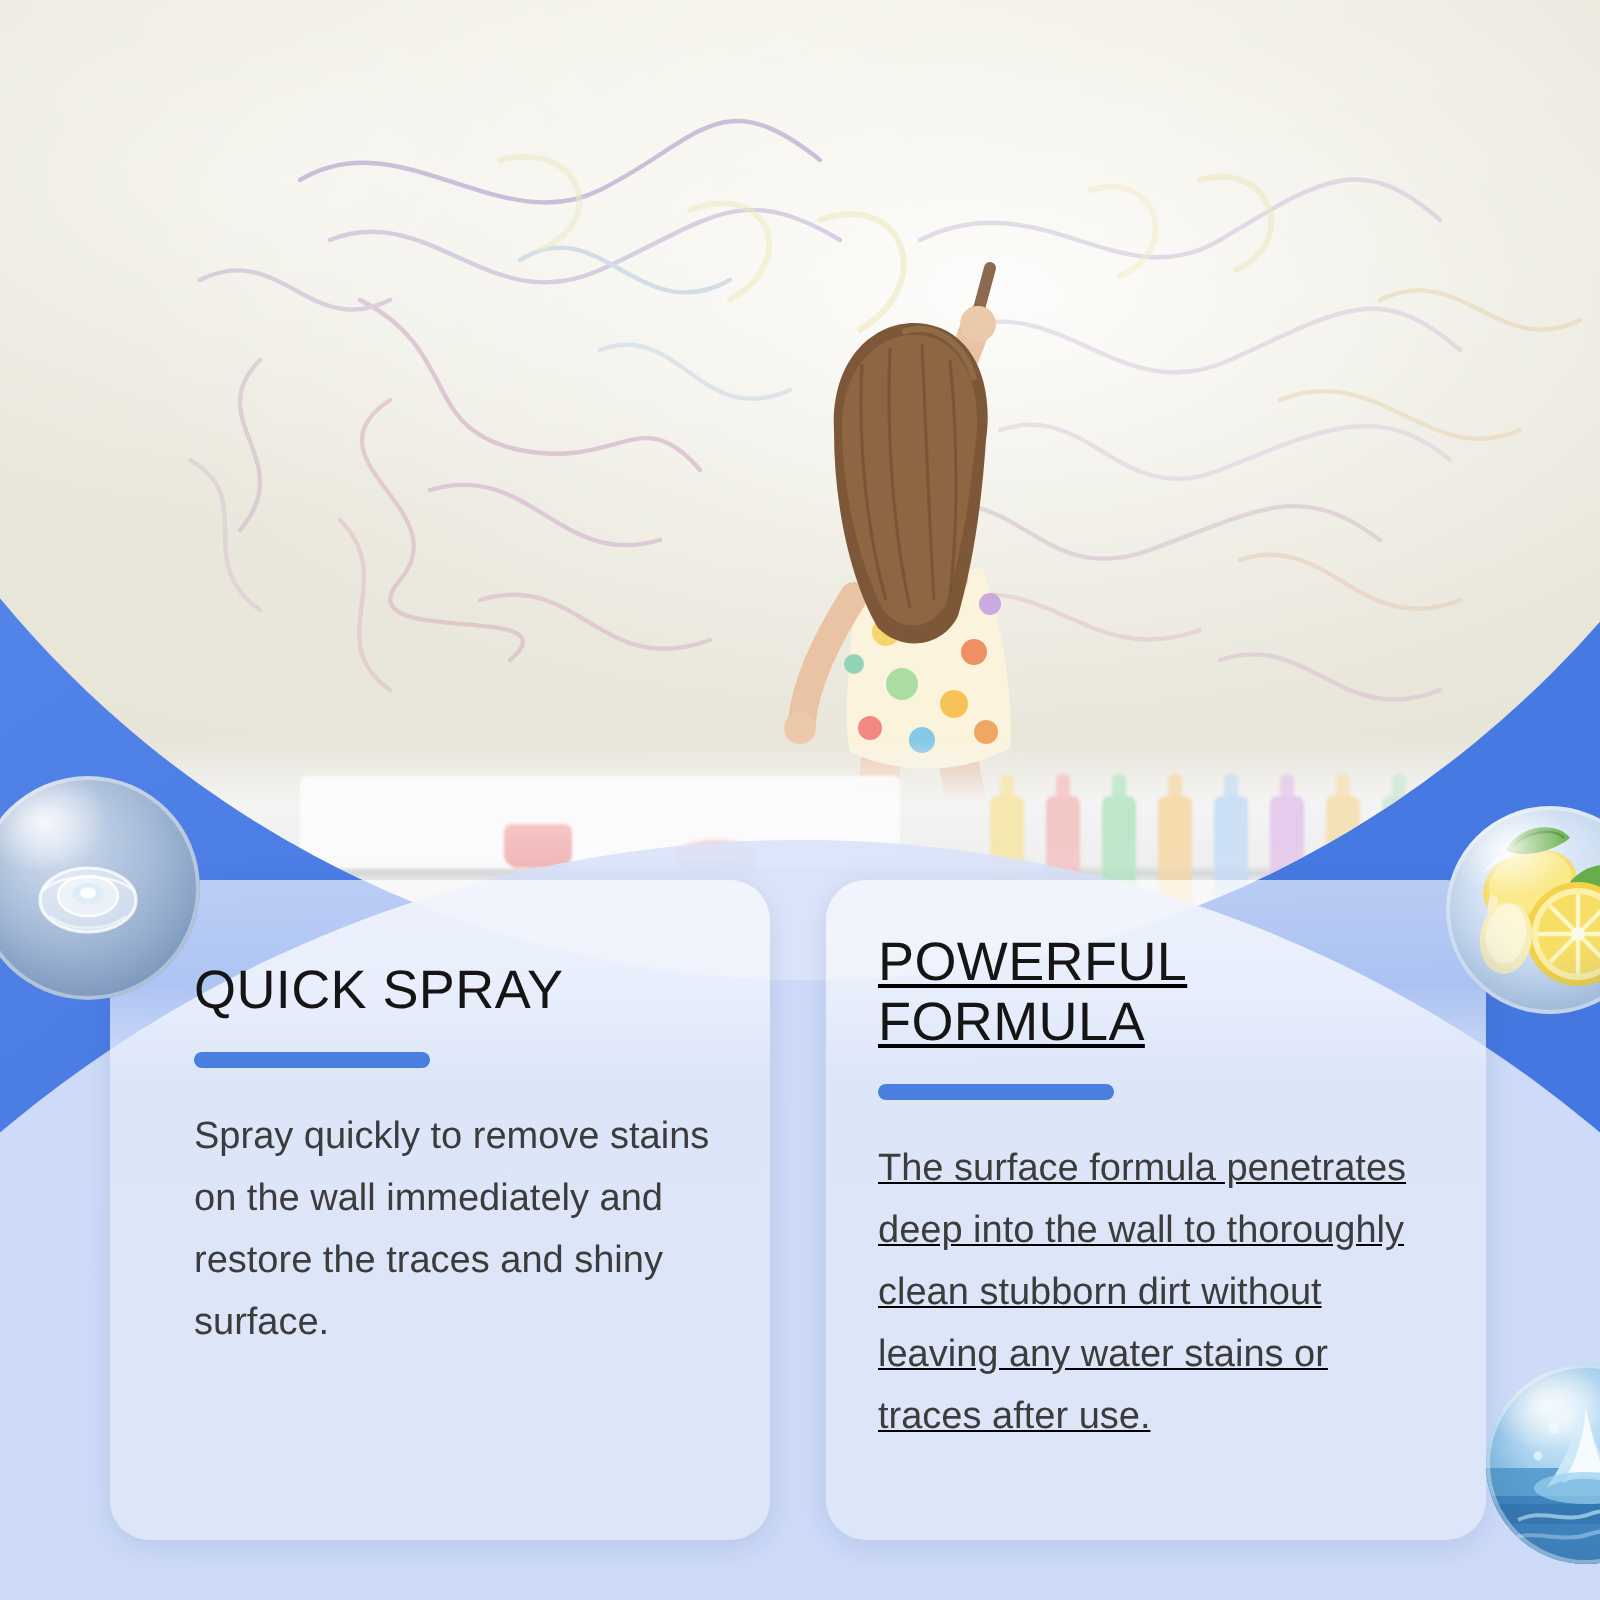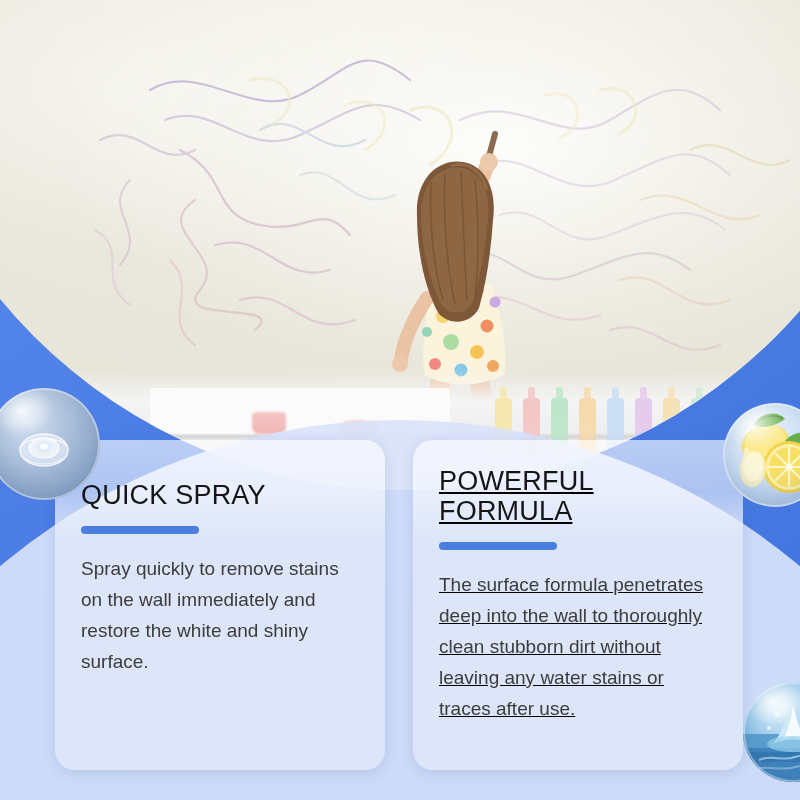--- a/index.html
+++ b/index.html
@@ -188,21 +188,21 @@
     background: linear-gradient(180deg,
       rgba(255,255,255,0.62) 0%,
       rgba(255,255,255,0.55) 16%,
       rgba(222,230,249,0.93) 30%,
       #dde5f8 46%,
       #dde5f8 100%);
     box-shadow: 0 3px 14px rgba(40,70,140,0.13);
     padding: 0;
     box-sizing: border-box;
   }
-  .card.left  { left: 55px; }
+  .card.left  { left: 55px; padding-left: 16px; }
   .card.right { left: 413px; text-decoration: underline; }
 
   .card-inner {
     position: relative;
     padding: 26px 26px 0 26px;
     height: 100%;
     box-sizing: border-box;
   }
 
   .card-title {
@@ -411,21 +411,21 @@
       </div>
     </div>
   </div>
 
   <div class="pale-curve"></div>
 
   <div class="card left">
     <div class="card-inner">
       <h2 class="card-title">QUICK SPRAY</h2>
       <div class="accent-bar"></div>
-      <p class="card-body">Spray quickly to remove stains on the wall immediately and restore the white and shiny surface.</p>
+      <p class="card-body">Spray quickly to remove stains on the wall immediately and restore the traces and shiny surface.</p>
     </div>
   </div>
 
   <div class="card right">
     <div class="card-inner">
       <h2 class="card-title">POWERFUL
 FORMULA</h2>
       <div class="accent-bar"></div>
       <p class="card-body">The surface formula penetrates deep into the wall to thoroughly clean stubborn dirt without leaving any water stains or traces after use.</p>
     </div>

